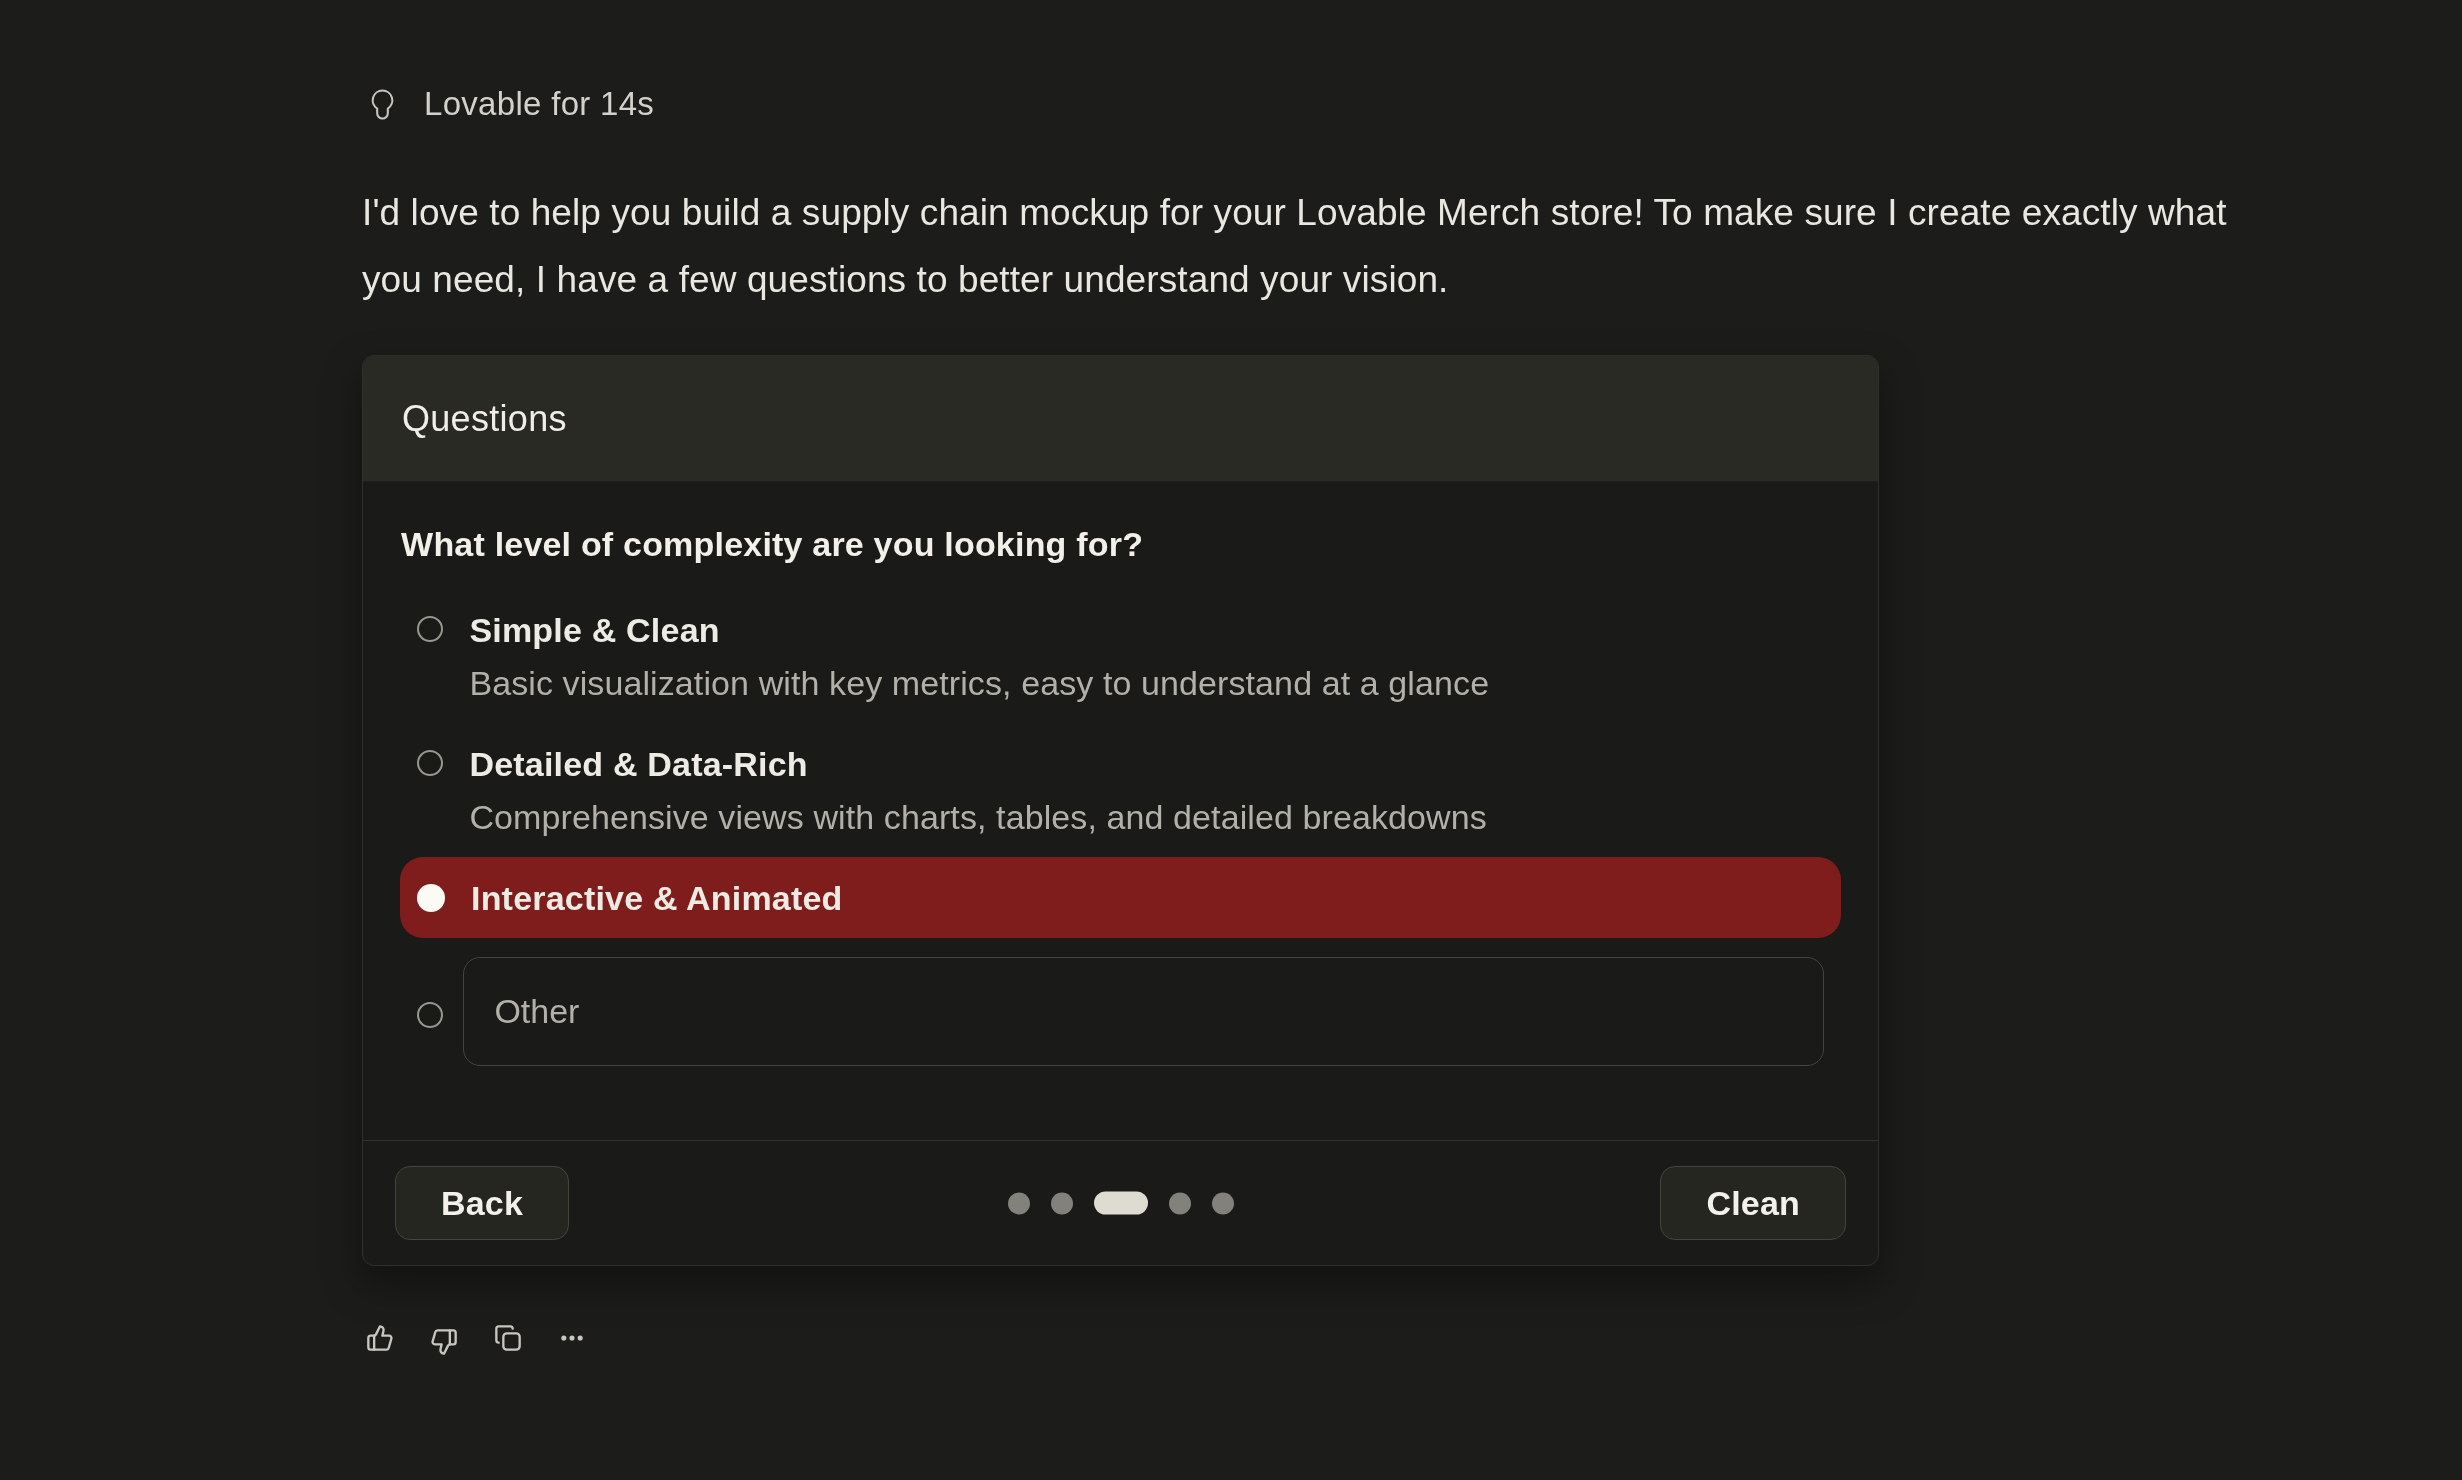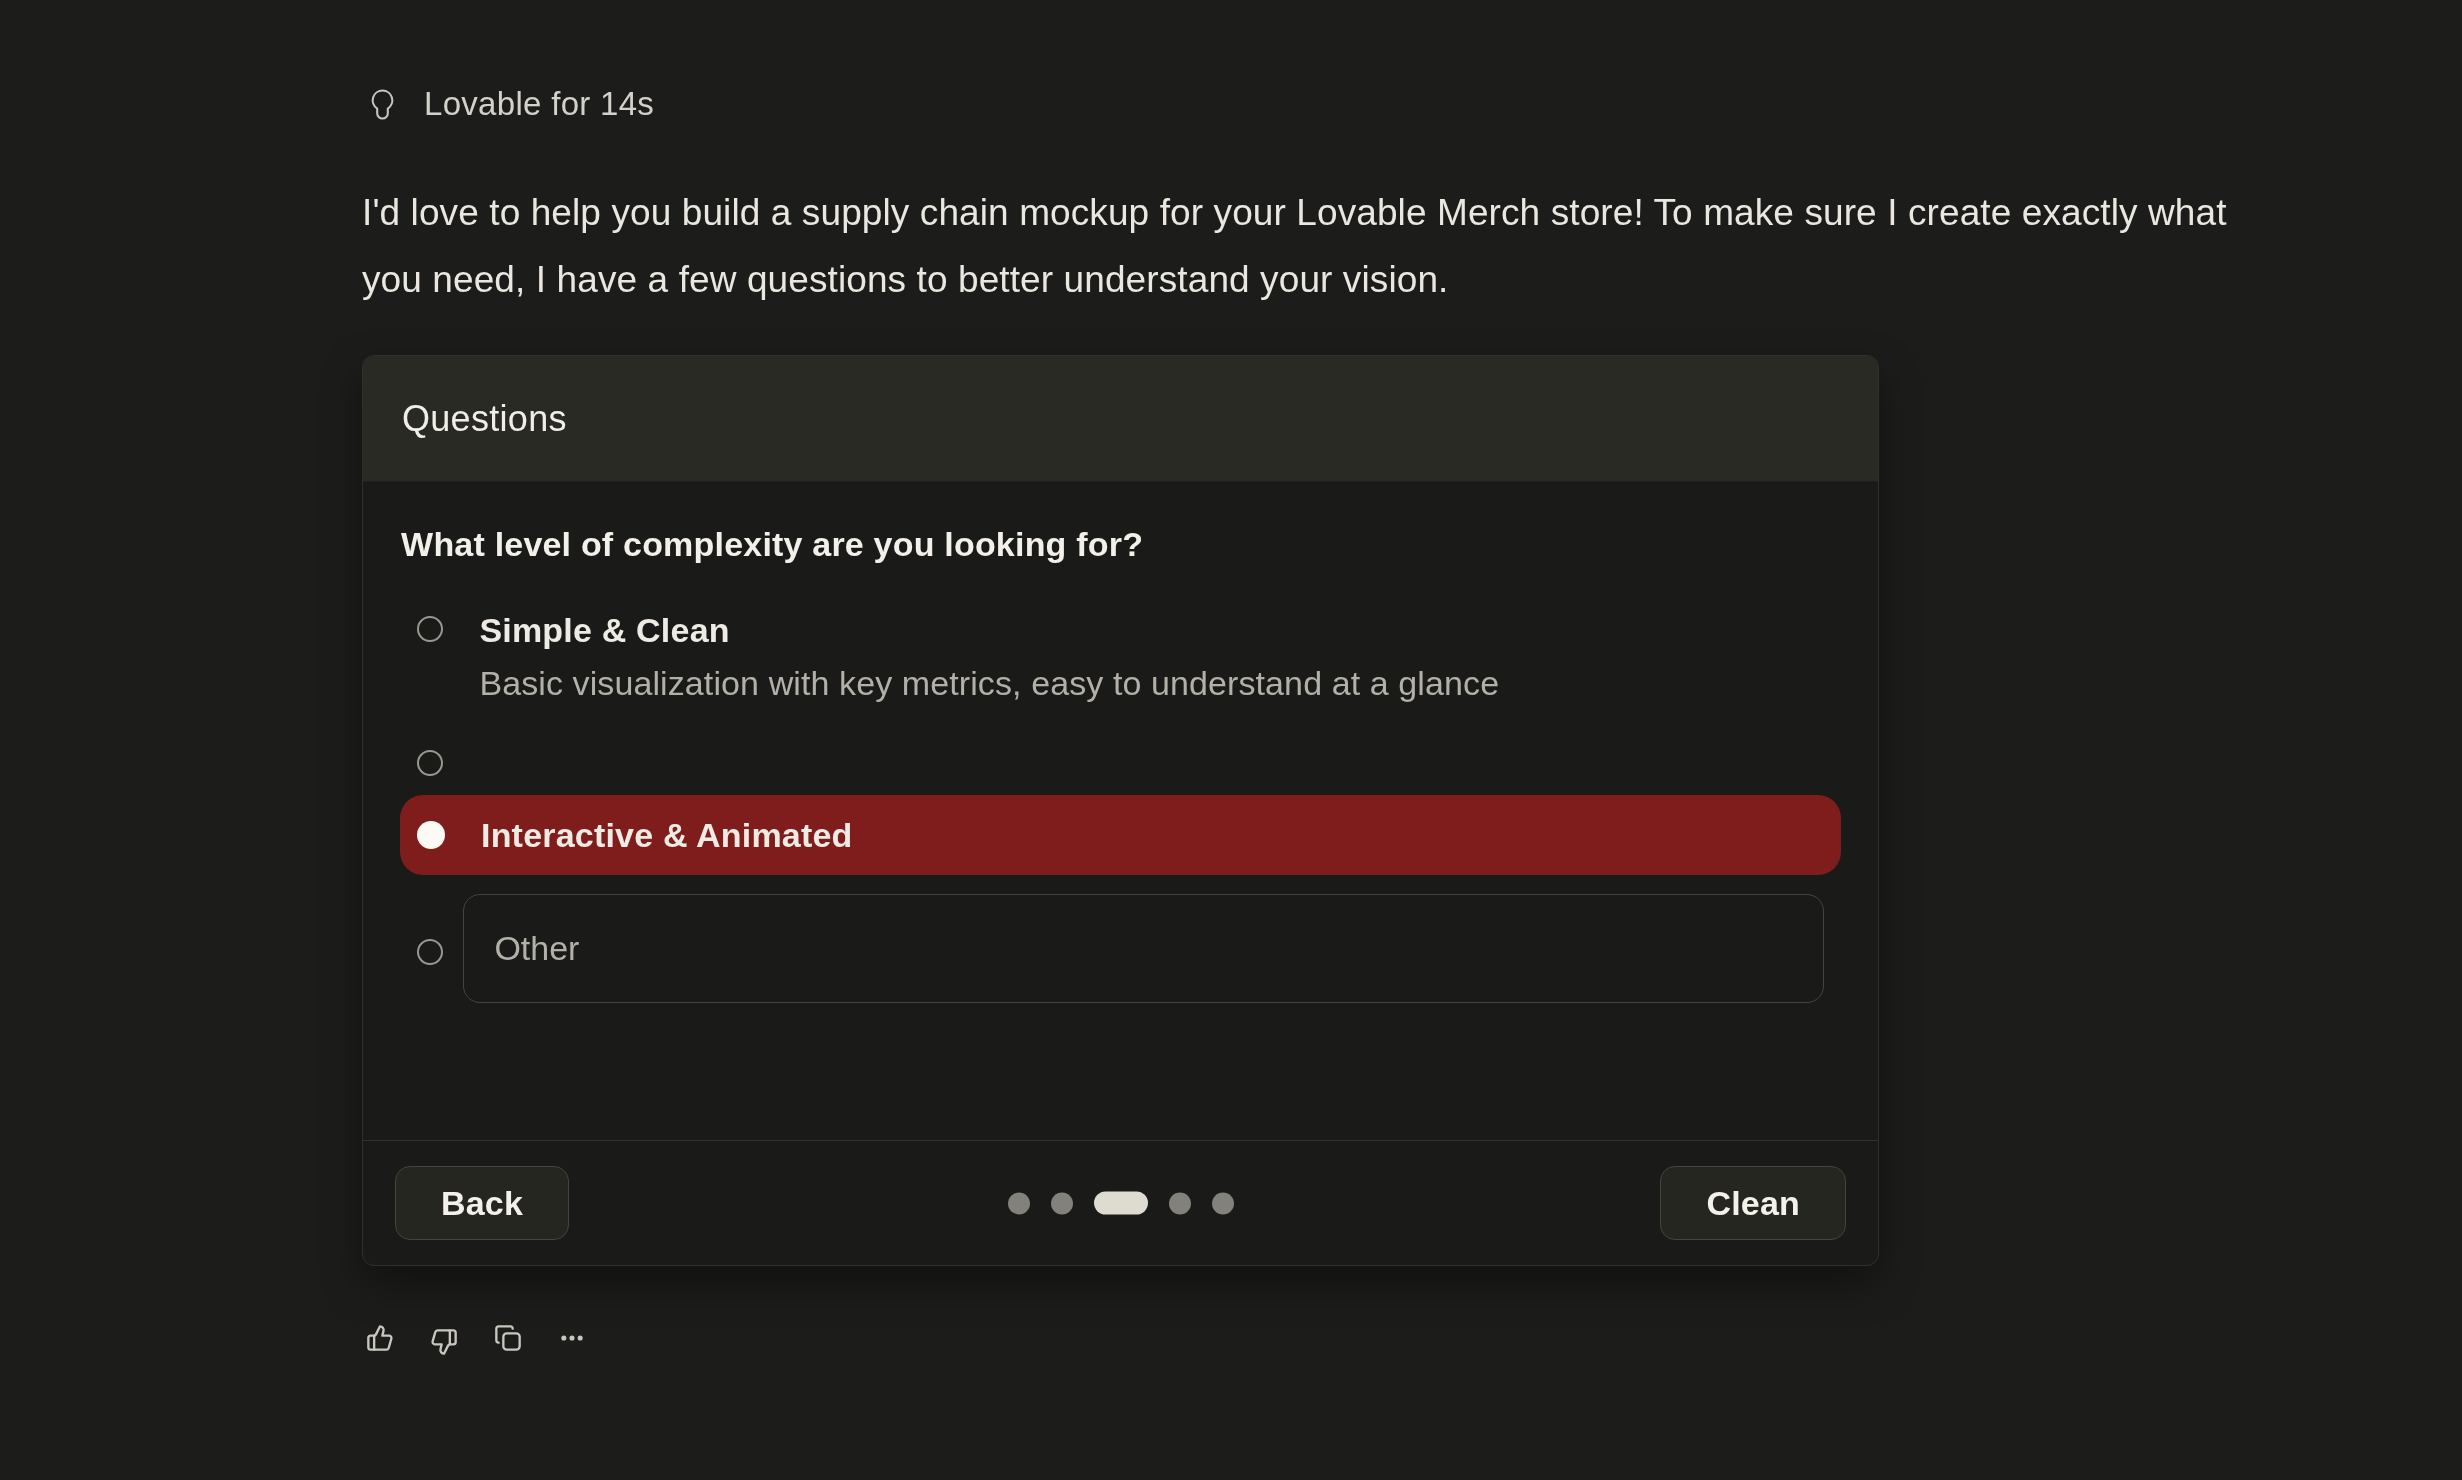--- a/index.html
+++ b/index.html
@@ -55,21 +55,21 @@
     padding: 37px 37px 0 37px;
   }
   .question {
     font-size: 34px; font-weight: 700; color: #f2f0e9;
     line-height: 44px; margin: 3.4px 0 23px 1.1px;
     letter-spacing: 0.2px;
   }
 
   
   .option-row {
-    display: flex; align-items: flex-start; gap: 36px;
+    display: flex; align-items: flex-start; gap: 26px;
     padding: 18.4px 17px;
     border-radius: 23px;
     cursor: pointer;
   }
   .option-row.selected { background: #7f1d1d; }
   .radio {
     flex: 0 0 26.4px; width: 26.4px; height: 26.4px;
     border-radius: 50%;
     border: 2.3px solid #98978f;
     margin-top: 8px;
@@ -177,20 +177,24 @@
     <div class="option-row">
       <span class="radio"></span>
       <span class="option-texts">
         <span class="option-label">Simple &amp; Clean</span>
         <span class="option-desc">Basic visualization with key metrics, easy to understand at a glance</span>
       </span>
     </div>
 
     <div class="option-row">
       <span class="radio"></span>
+      <span class="option-texts">
+        <span class="option-label">Detailed &amp; Data-Rich</span>
+        <span class="option-desc">Comprehensive views with charts, tables, and detailed breakdowns</span>
+      </span>
     </div>
 
     <div class="option-row selected">
       <span class="radio"></span>
       <span class="option-texts">
         <span class="option-label">Interactive &amp; Animated</span>
       </span>
     </div>
 
     <div class="other-row">

